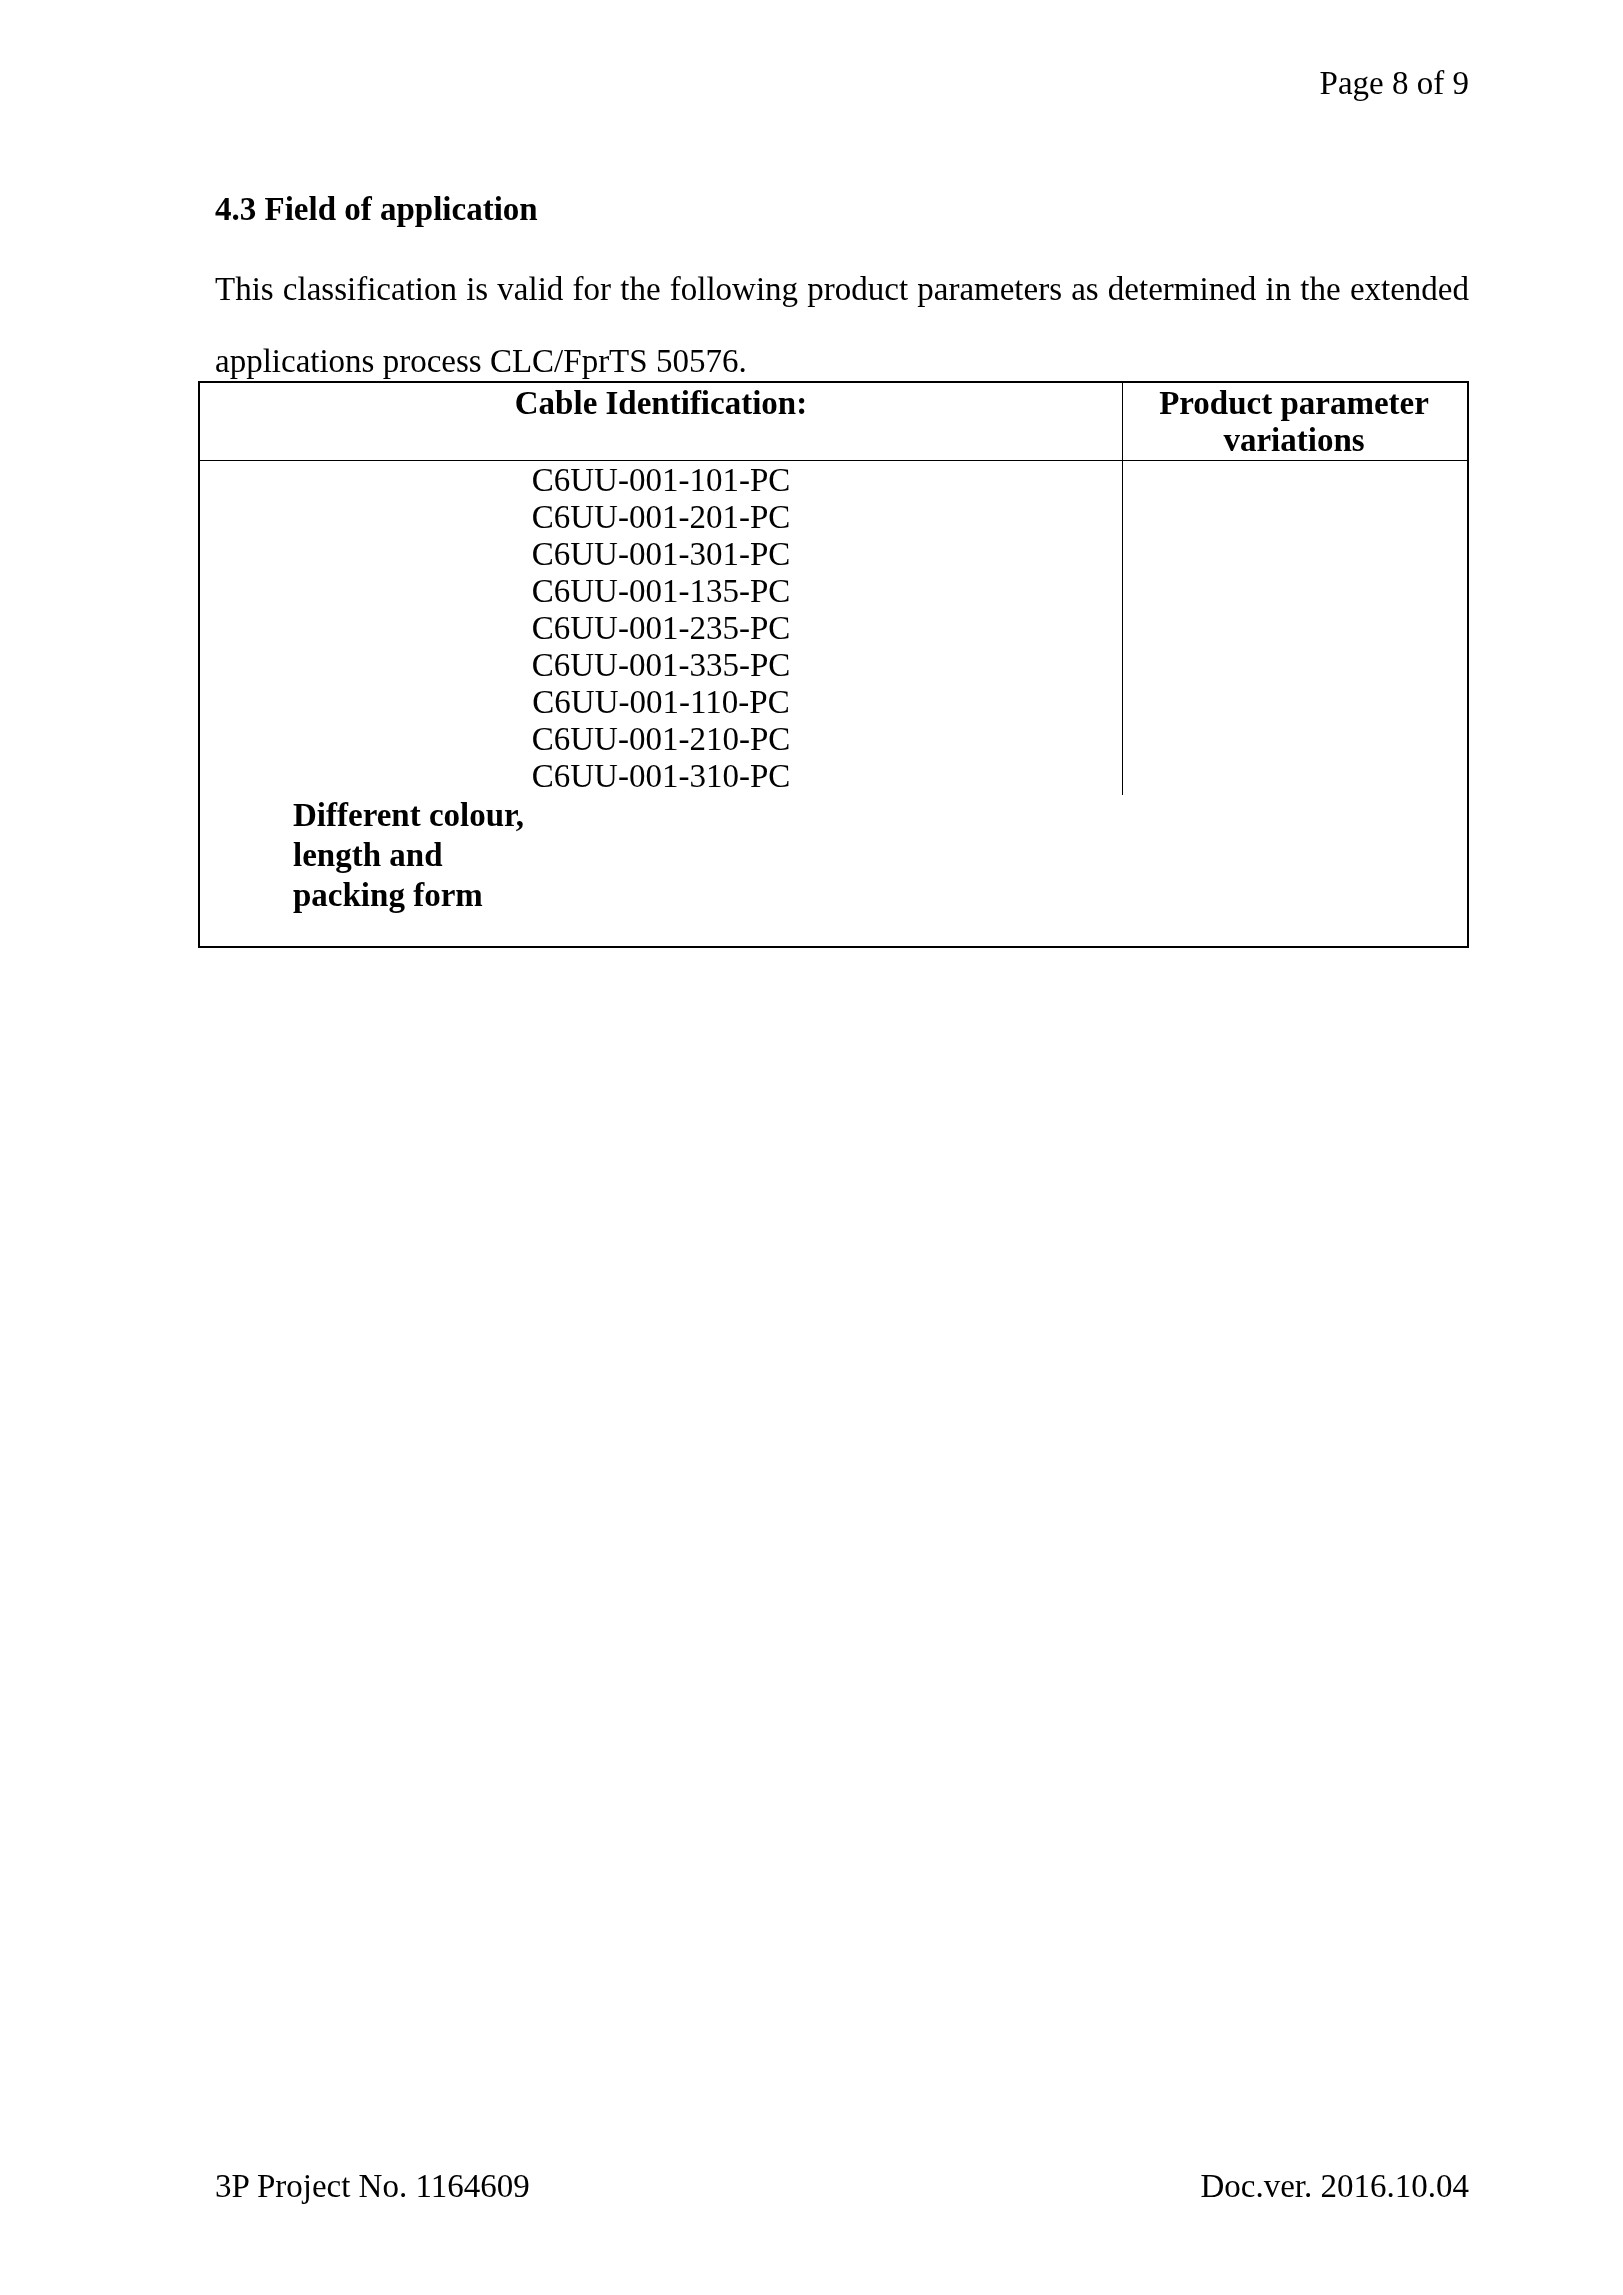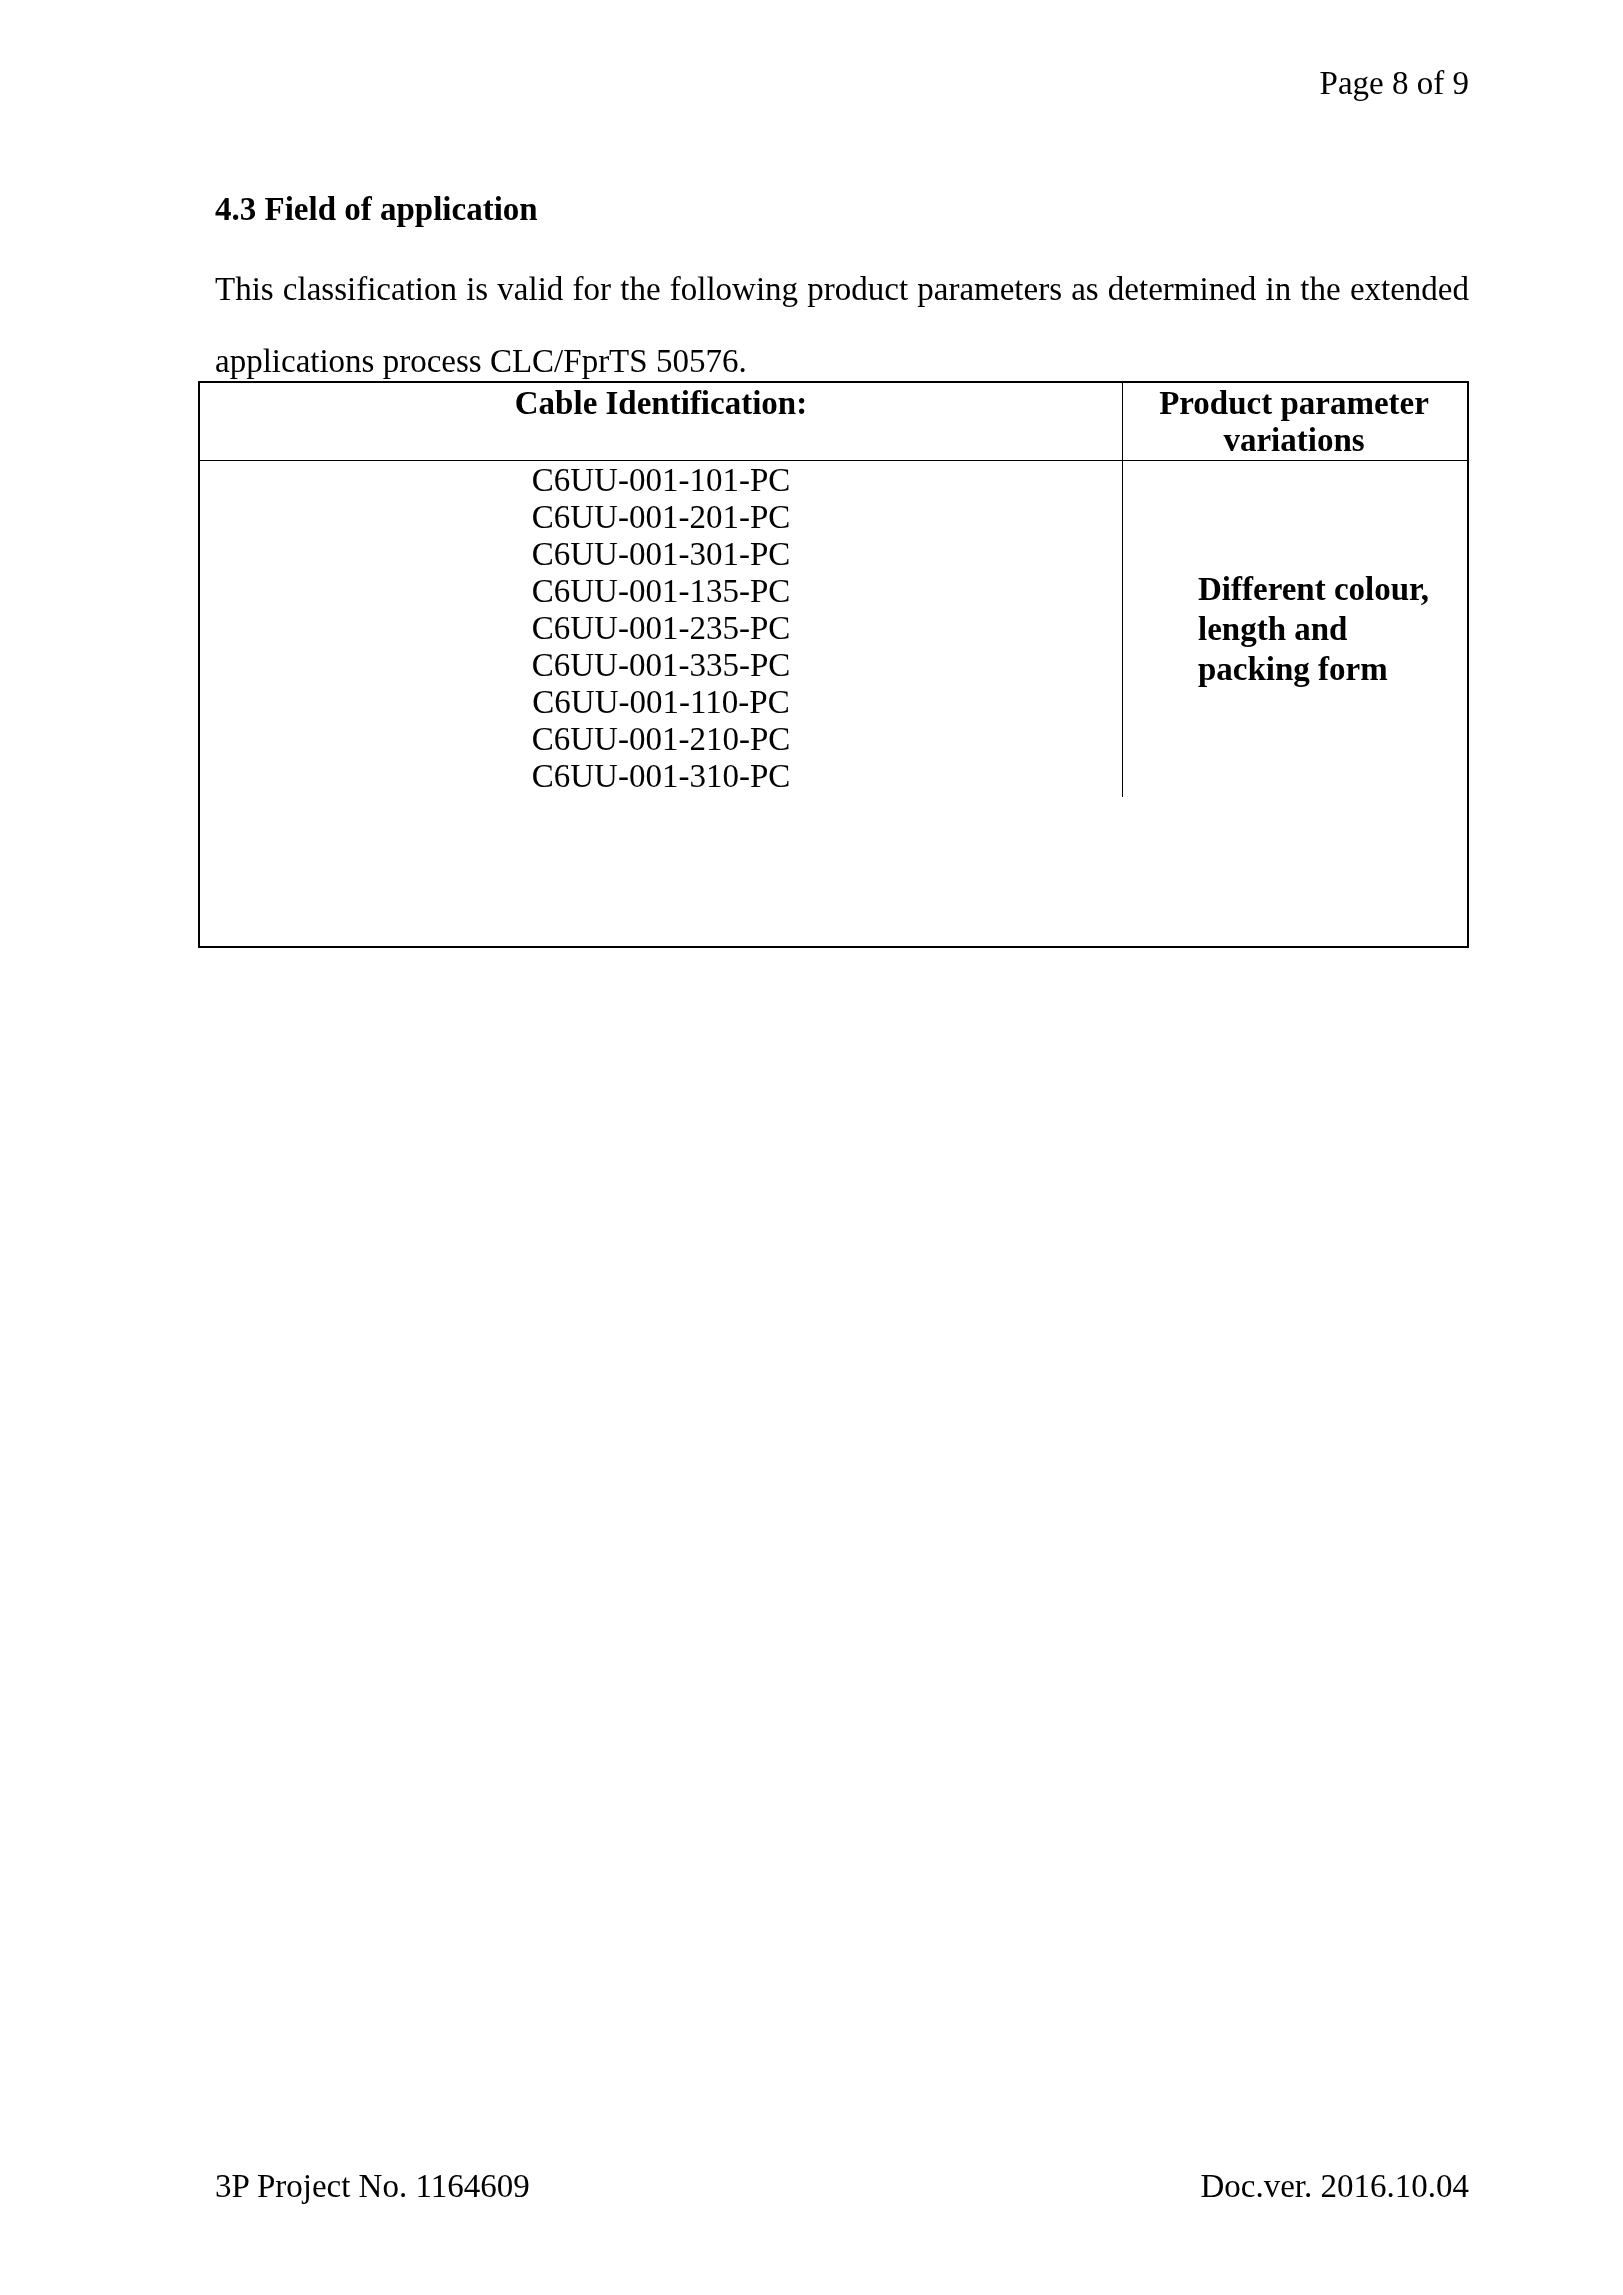--- a/index.html
+++ b/index.html
@@ -73,20 +73,21 @@
     text-align: center;
     line-height: 38px;
   }
   .family-label { font-weight: bold; }
   .row-header {
     height: 78px;
     border-bottom: 1.3px solid #000000;
   }
   .row-data {
     height: 336px;
+    flex-direction: column;
   }
   .cell-left {
     box-sizing: border-box;
     width: 923px;
     border-right: 1.3px solid #000000;
   }
   .cell-right {
     box-sizing: border-box;
     width: 342px;
   }
@@ -109,20 +110,21 @@
   }
   .cable-list {
     text-align: center;
     line-height: 37px;
     padding-top: 0.7px;
   }
   .variations-cell {
     display: flex;
     align-items: center;
     padding-left: 75px;
+    justify-content: center;
   }
   .variations-text {
     font-weight: bold;
     line-height: 40px;
     white-space: pre-line;
     text-align: left;
   }
   
   .footer-left {
     position: absolute;

